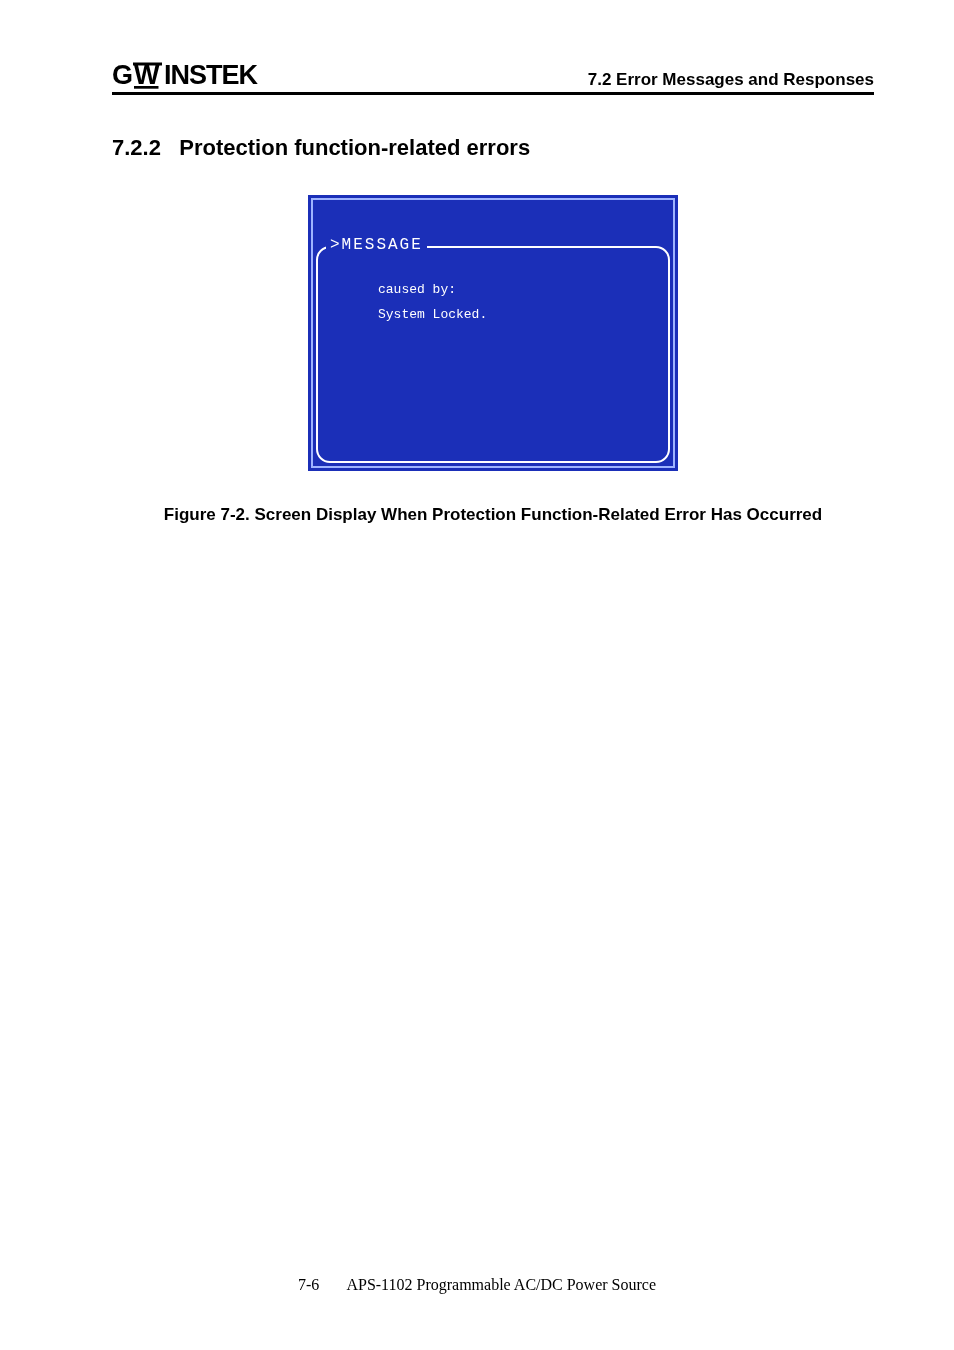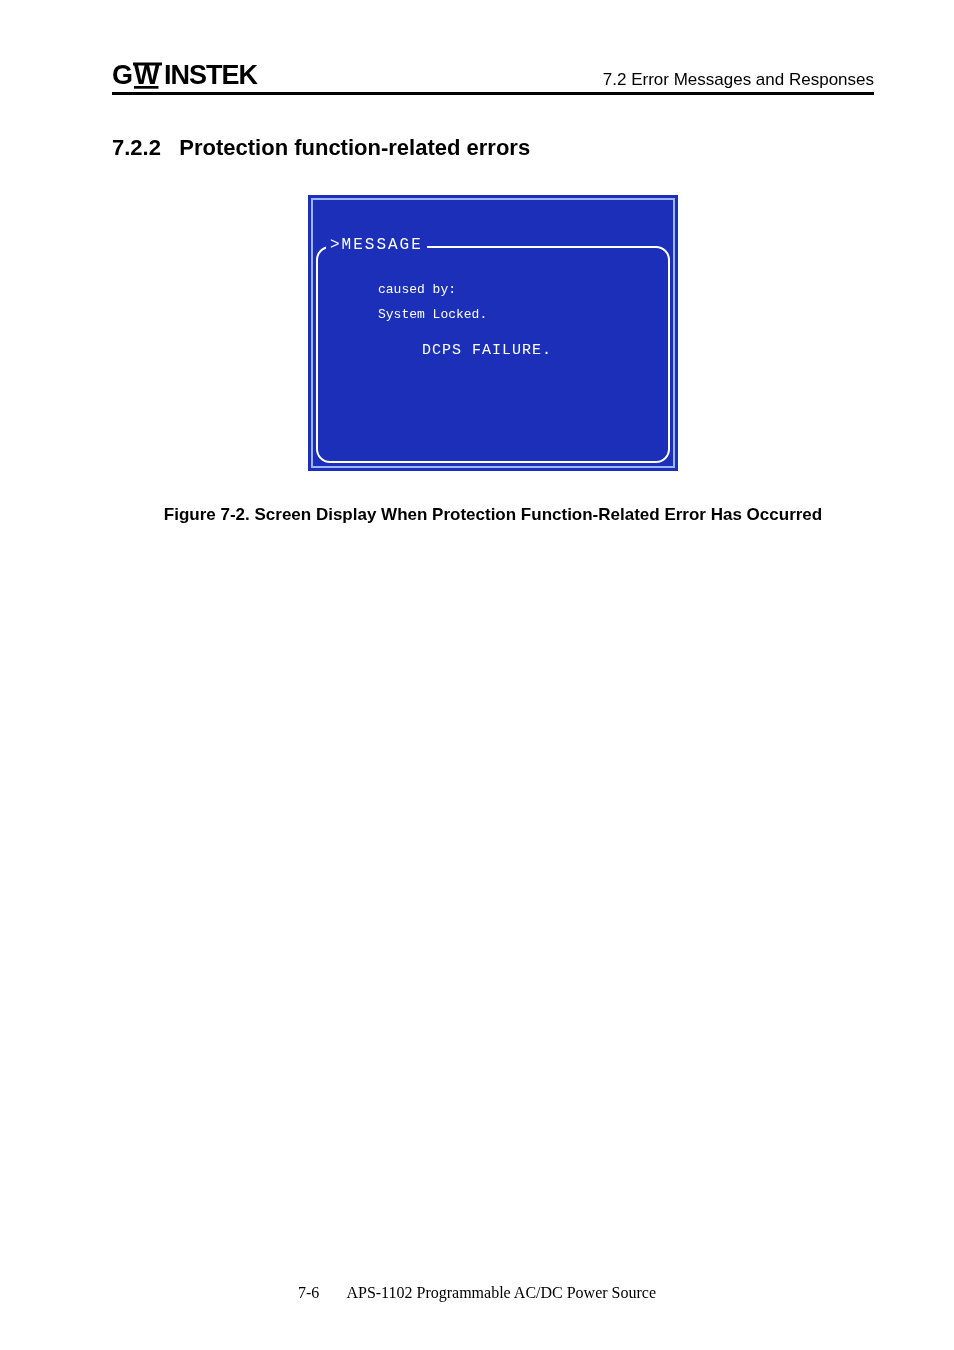--- a/index.html
+++ b/index.html
@@ -26,21 +26,21 @@
     font-family: Arial, Helvetica, sans-serif;
     font-weight: 900;
     font-size: 30px;
     letter-spacing: -1px;
     display: flex;
     align-items: flex-end;
     gap: 1px;
   }
   .header-right {
     font-family: Arial, Helvetica, sans-serif;
-    font-weight: normal;
+    font-weight: bold;
     font-size: 17px;
   }
   .section-title {
     font-family: Arial, Helvetica, sans-serif;
     font-weight: bold;
     font-size: 22px;
     margin-bottom: 34px;
     margin-top: 25px;
   }
   .body-text {
@@ -112,21 +112,21 @@
     margin-left: 22px;
     line-height: 1.8;
   }
   .ref-line .bold { font-family: Arial, Helvetica, sans-serif; font-weight: bold; }
   .hand-icon {
     display: inline-block;
     vertical-align: -2px;
   }
   .footer {
     position: absolute;
-    bottom: 48px;
+    bottom: 56px;
     left: 0;
     width: 954px;
     text-align: center;
     font-size: 16px;
   }
   .footer .pn { margin-right: 24px; }
 </style>
 </head>
 <body>
 
@@ -149,21 +149,20 @@
 
 
   <div class="screen-wrap">
     <div class="screen-outer">
       <div class="screen-inner">
         <div class="msg-box">
           <div class="msg-title">&gt;MESSAGE</div>
           <div class="msg-body">
             <div>caused by:</div>
             <div>System Locked.</div>
-            <div class="msg-main">DCPS FAILURE.</div>
           </div>
         </div>
       </div>
     </div>
   </div>
 
   <div class="figure-caption">Figure 7-2.  Screen Display When Protection Function-Related Error Has Occurred</div>
 
 </div>
 

